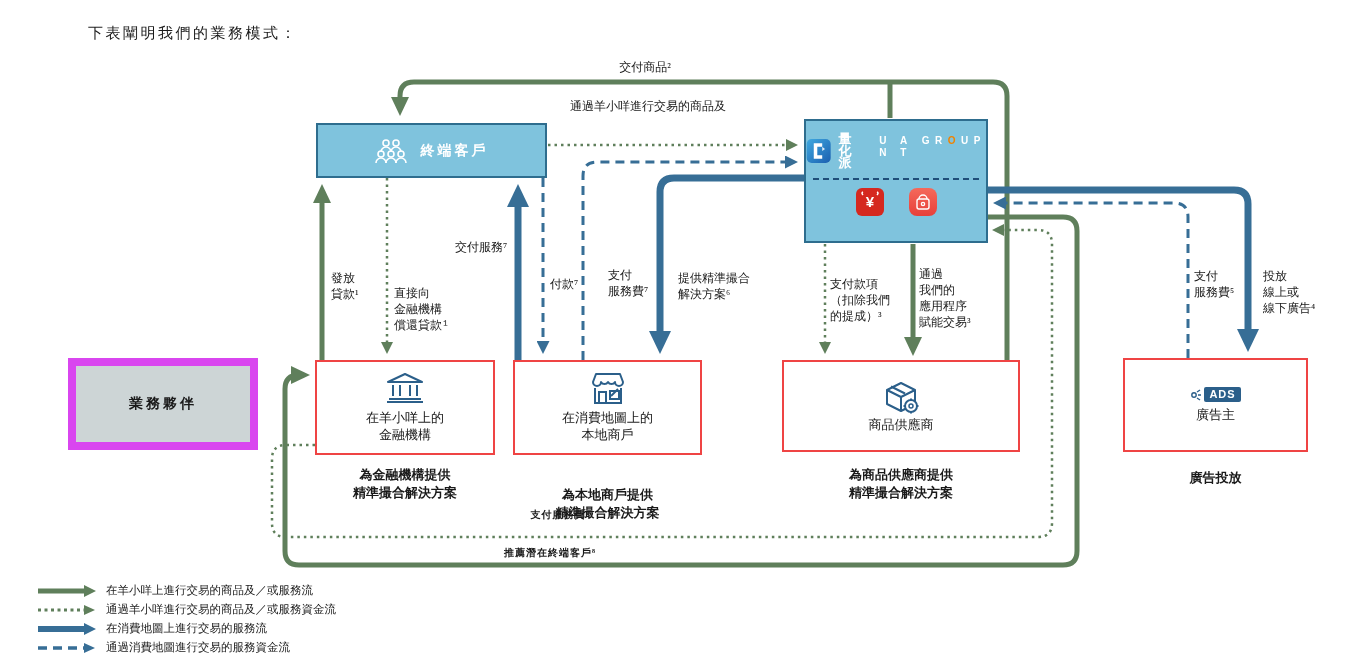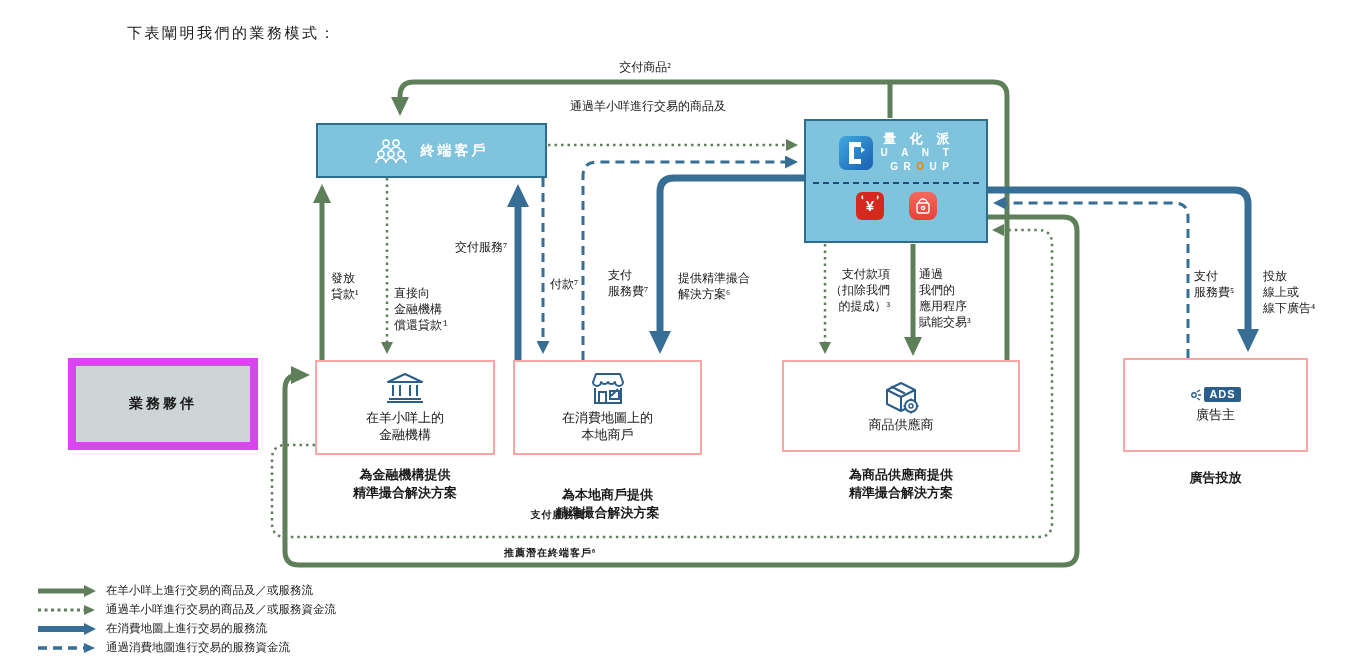--- a/index.html
+++ b/index.html
@@ -1,40 +1,40 @@
 <!DOCTYPE html>
 <html><head>
 <meta charset="utf-8">
 <style>
   html,body{margin:0;padding:0;background:#fff;}
   #canvas{position:relative;width:1360px;height:671px;background:#fff;overflow:hidden;
           font-family:"Liberation Serif","DejaVu Serif",serif;color:#1a1a1a;}
   .abs{position:absolute;}
-  #page-title{left:88px;top:24px;font-size:15px;letter-spacing:2.5px;z-index:3;margin-left:39px;}
+  #page-title{left:88px;top:24px;font-size:15px;letter-spacing:2.5px;z-index:3;}
   svg.arrows{position:absolute;left:0;top:0;z-index:1;}
   .gs{stroke:#5F7F5B;stroke-width:5;fill:none;}
   .gd{stroke:#5F7F5B;stroke-width:2.5;fill:none;stroke-dasharray:2.5 4;}
   .bs{stroke:#376E96;stroke-width:7;fill:none;}
   .bd{stroke:#376E96;stroke-width:3;fill:none;stroke-dasharray:9 6;}
   .box{position:absolute;box-sizing:border-box;z-index:2;display:flex;align-items:center;justify-content:center;}
   .bluebox{background:#7FC3DD;border:2px solid #2E6D8E;}
-  .whitebox{background:#fff;border:2px solid #fca5a5;flex-direction:column;}
+  .whitebox{background:#fff;border:2px solid #ef4444;flex-direction:column;}
   .graybox{background:#CDD5D6;border:8px solid #d946ef;}
   .boxlabel{font-size:13px;line-height:17px;text-align:center;white-space:pre-line;}
   .bigcn{font-size:14px;letter-spacing:3px;font-weight:bold;}
   .white{color:#fff;}
   .caption{position:absolute;z-index:3;font-weight:bold;font-size:13px;line-height:18px;text-align:center;white-space:pre-line;}
   .lbl{position:absolute;z-index:3;font-size:12px;line-height:16px;white-space:pre-line;}
   .lbl.center{text-align:center;}
   .lbl.bold{font-weight:bold;font-size:10px;letter-spacing:1px;}
   
   #qg{flex-direction:column;justify-content:flex-start;padding-top:12px;}
   #qg .sep{width:92%;border-top:2px dashed #1F4E79;margin:9px 0 8px 0;}
   .logo-row{display:flex;align-items:center;gap:7px;}
-  .logo-text{display:flex;flex-direction:column;line-height:12px;text-align:right;}
+  .logo-text{display:flex;line-height:12px;}
   .logo-cn{color:#fff;font-weight:bold;font-size:13px;letter-spacing:5px;font-family:"Liberation Sans",sans-serif;}
   .logo-en{color:#fff;font-size:10px;font-weight:bold;letter-spacing:5.5px;font-family:"Liberation Sans",sans-serif;margin-top:2px;}
   .logo-o{color:#F08300;}
   .apps{display:flex;gap:25px;}
   .app{width:28px;height:28px;border-radius:6px;display:flex;align-items:center;justify-content:center;}
   .app1{background:#D5281F;}
   .app2{background:linear-gradient(180deg,#F4695B,#E8403A);border-radius:8px;}
   
   .legend{position:absolute;left:36px;top:581px;z-index:3;}
   .legend .row{display:flex;align-items:center;height:19px;}
@@ -224,21 +224,21 @@
 貸款¹</div>
   <div class="lbl" style="left:394px;top:286px;font-family:Liberation Mono, monospace;">直接向
 金融機構
 償還貸款¹</div>
   <div class="lbl" style="left:455px;top:239px;">交付服務⁷</div>
   <div class="lbl" style="left:550px;top:276px;">付款⁷</div>
   <div class="lbl" style="left:608px;top:267px;">支付
 服務費⁷</div>
   <div class="lbl" style="left:678px;top:270px;">提供精準撮合
 解決方案⁶</div>
-  <div class="lbl" style="left:830px;top:266px;text-align:right;">支付款項
+  <div class="lbl" style="left:830px;top:276px;">支付款項
 （扣除我們
 的提成）³</div>
   <div class="lbl" style="left:919px;top:266px;">通過
 我們的
 應用程序
 賦能交易³</div>
   <div class="lbl" style="left:1194px;top:268px;">支付
 服務費⁵</div>
   <div class="lbl" style="left:1263px;top:268px;">投放
 線上或

